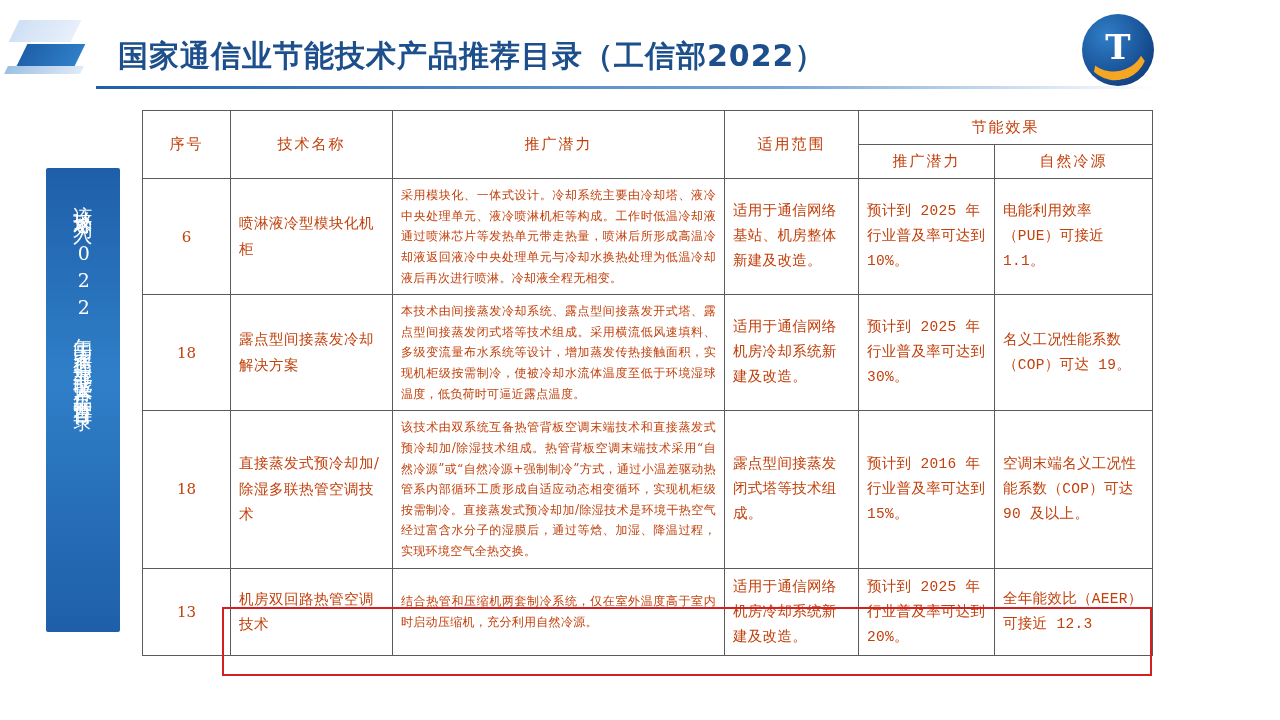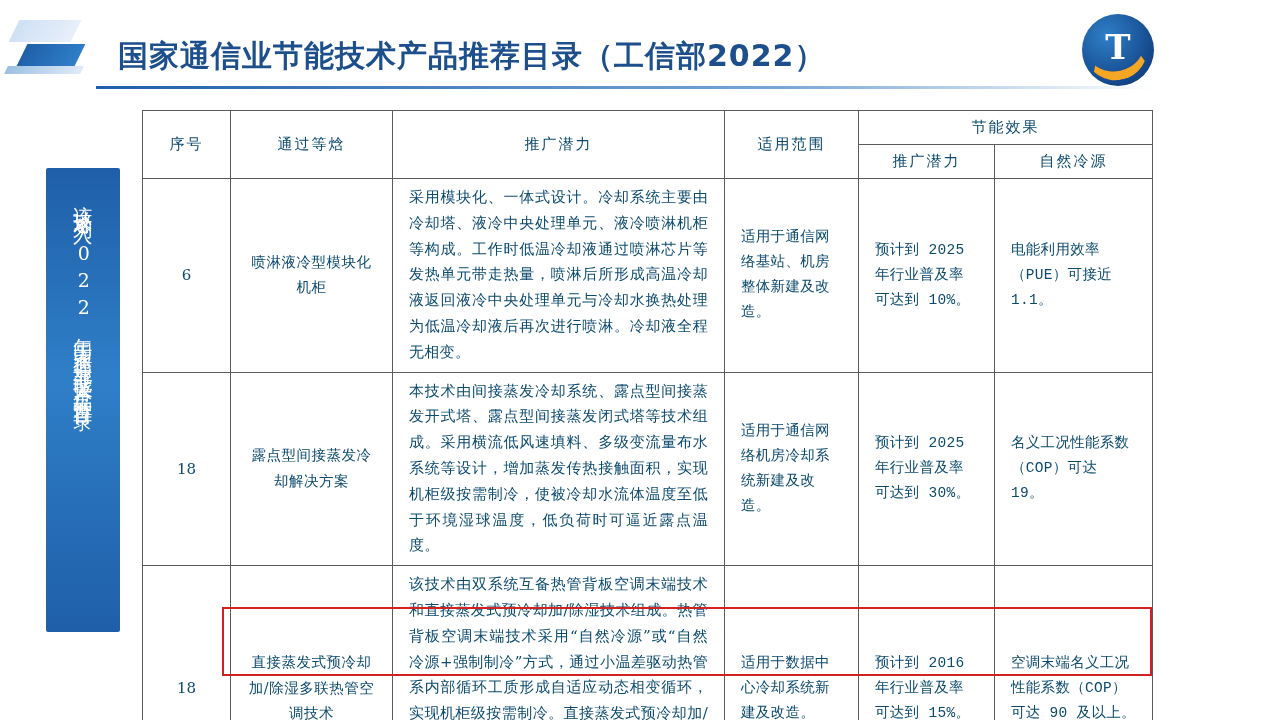--- a/index.html
+++ b/index.html
@@ -124,43 +124,42 @@
     width: 1010px;
   }
   table.cat {
     border-collapse: collapse;
     width: 1010px;
     table-layout: fixed;
     font-family: "DejaVu Serif", "Liberation Serif", serif;
   }
   table.cat th, table.cat td {
     border: 1px solid #5b5b5b;
-    padding: 6px 16px;
+    padding: 6px 8px;
     vertical-align: middle;
-    color: #0c4a6e;
+    color: #c2410c;
   }
   table.cat th {
     text-align: center;
     font-weight: normal;
     font-size: 15px;
     letter-spacing: 2px;
     height: 34px;
   }
   td.cell-idx {
     text-align: center;
     font-size: 15px;
   }
   td.cell-name {
     font-size: 14.5px;
     line-height: 1.75;
     letter-spacing: 0.5px;
-    text-align: center;
   }
   td.cell-desc {
-    font-size: 15px;
+    font-size: 12px;
     line-height: 1.72;
     letter-spacing: 0.3px;
     text-align: justify;
     margin-top: 33px;
   }
   td.cell-scope, td.cell-potential, td.cell-ability {
     font-size: 14.5px;
     line-height: 1.72;
     letter-spacing: 0.3px;
     font-family: Liberation Mono, monospace;
@@ -210,21 +209,21 @@
         <col class="col-idx">
           <col class="col-name">
           <col class="col-desc">
         <col class="col-scope">
           <col class="col-potential">
           <col class="col-ability">
       </colgroup>
       <thead>
         <tr>
           <th rowspan="2">序号</th>
-          <th rowspan="2">通过等焓</th>
+          <th rowspan="2">技术名称</th>
           <th rowspan="2">推广潜力</th>
           <th rowspan="2">适用范围</th>
           <th colspan="2">节能效果</th>
         </tr>
         <tr>
           <th>推广潜力</th>
           <th>自然冷源</th>
         </tr>
       </thead>
       <tbody>
@@ -241,21 +240,21 @@
           <td class="cell-name">露点型间接蒸发冷却解决方案</td>
           <td class="cell-desc">本技术由间接蒸发冷却系统、露点型间接蒸发开式塔、露点型间接蒸发闭式塔等技术组成。采用横流低风速填料、多级变流量布水系统等设计，增加蒸发传热接触面积，实现机柜级按需制冷，使被冷却水流体温度至低于环境湿球温度，低负荷时可逼近露点温度。</td>
           <td class="cell-scope">适用于通信网络机房冷却系统新建及改造。</td>
           <td class="cell-potential">预计到 2025 年行业普及率可达到 30%。</td>
           <td class="cell-ability">名义工况性能系数（COP）可达 19。</td>
         </tr>
         <tr>
           <td class="cell-idx">18</td>
           <td class="cell-name">直接蒸发式预冷却加/除湿多联热管空调技术</td>
           <td class="cell-desc">该技术由双系统互备热管背板空调末端技术和直接蒸发式预冷却加/除湿技术组成。热管背板空调末端技术采用“自然冷源”或“自然冷源+强制制冷”方式，通过小温差驱动热管系内部循环工质形成自适应动态相变循环，实现机柜级按需制冷。直接蒸发式预冷却加/除湿技术是环境干热空气经过富含水分子的湿膜后，通过等焓、加湿、降温过程，实现环境空气全热交换。</td>
-          <td class="cell-scope">适用于数据中心冷却系统新建及改造。</td>
+          <td class="cell-scope">露点型间接蒸发闭式塔等技术组成。</td>
           <td class="cell-potential">预计到 2016 年行业普及率可达到 15%。</td>
           <td class="cell-ability">空调末端名义工况性能系数（COP）可达 90 及以上。</td>
         </tr>
         <tr>
           <td class="cell-idx">13</td>
           <td class="cell-name">机房双回路热管空调技术</td>
           <td class="cell-desc">结合热管和压缩机两套制冷系统，仅在室外温度高于室内时启动压缩机，充分利用自然冷源。</td>
           <td class="cell-scope">适用于通信网络机房冷却系统新建及改造。</td>
           <td class="cell-potential">预计到 2025 年行业普及率可达到 20%。</td>
           <td class="cell-ability">全年能效比（AEER）可接近 12.3</td>

